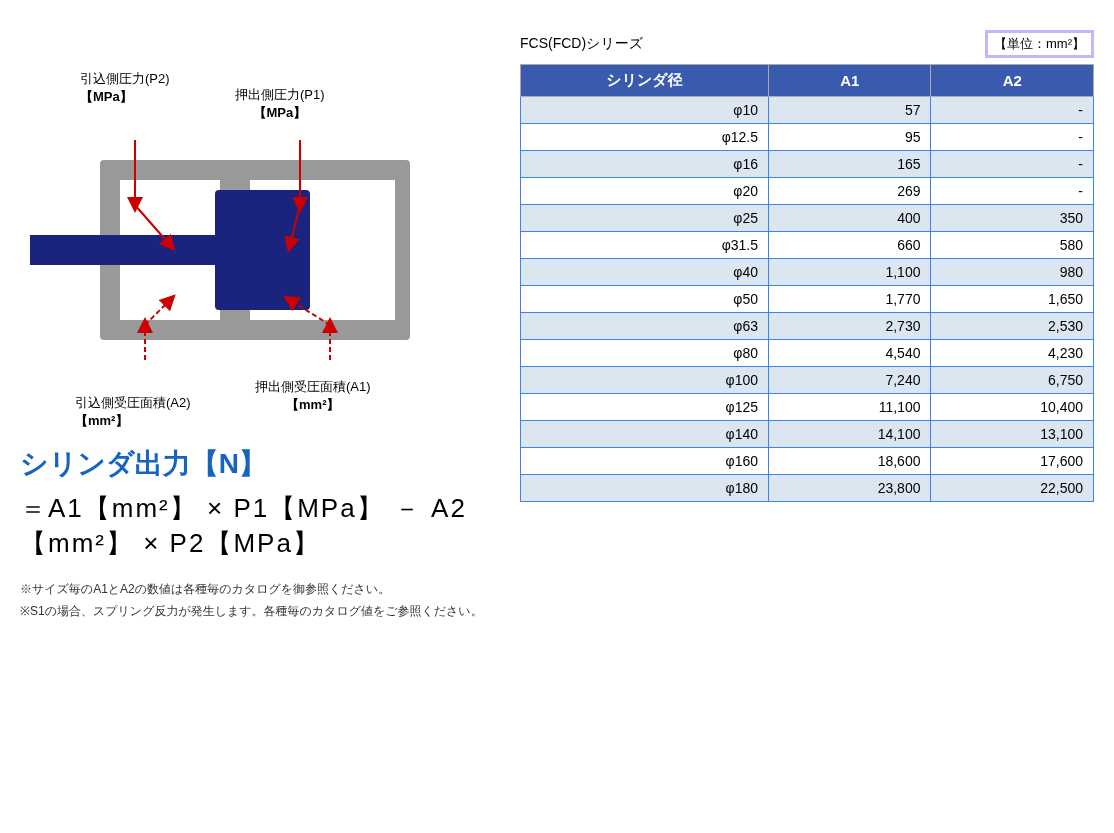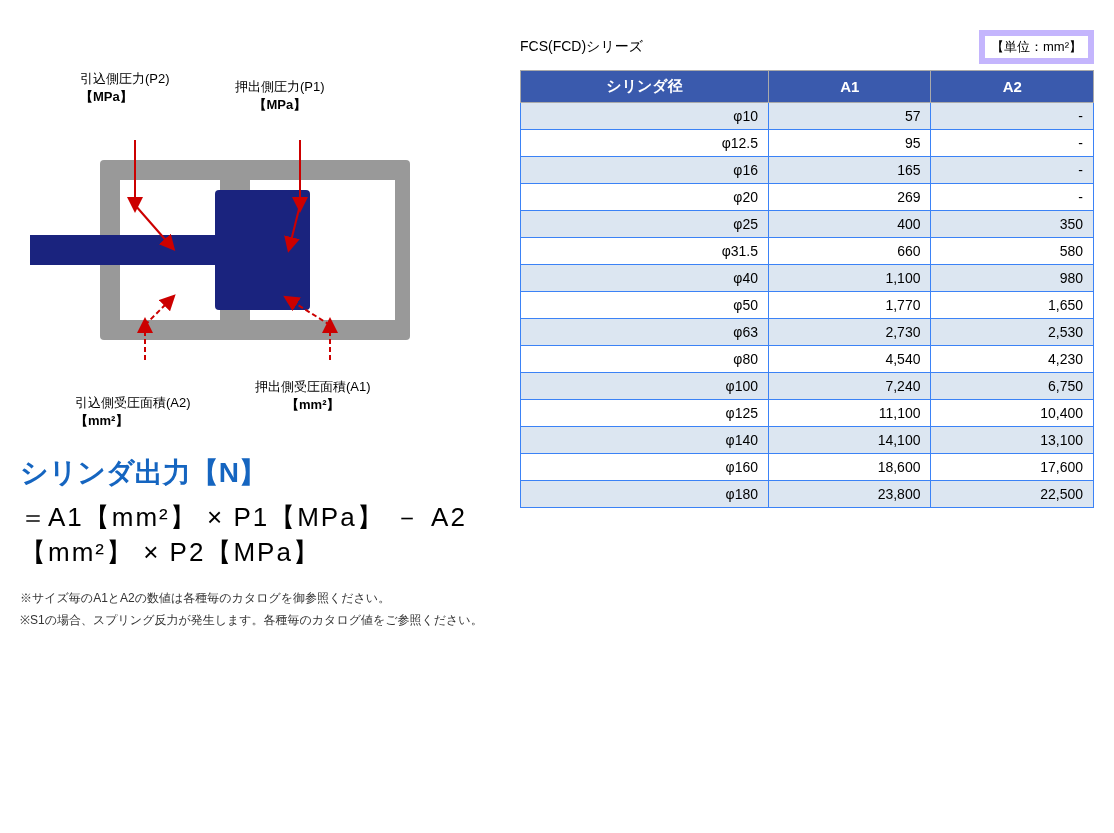--- a/index.html
+++ b/index.html
@@ -40,21 +40,21 @@
     .label-p2 {
       position: absolute;
       top: 0px;
       left: 60px;
       font-size: 13px;
       text-align: left;
       line-height: 1.4;
     }
     .label-p1 {
       position: absolute;
-      top: 8px;
+      top: 16px;
       left: 215px;
       font-size: 13px;
       text-align: center;
       line-height: 1.4;
     }
 
     
     .cylinder-svg {
       position: absolute;
       top: 70px;
@@ -73,21 +73,21 @@
       position: absolute;
       bottom: 16px;
       left: 235px;
       font-size: 13px;
       text-align: center;
       line-height: 1.4;
     }
 
     
     .formula-section {
-      margin-top: 24px;
+      margin-top: 15px;
     }
 
     .cylinder-output-title {
       font-size: 28px;
       color: #1565c0;
       font-weight: bold;
       margin-bottom: 8px;
     }
 
     .formula-line {
@@ -119,21 +119,21 @@
     }
 
     .series-label {
       font-size: 14px;
       color: #000;
     }
 
     .unit-label {
       font-size: 13px;
       color: #000;
-      border: 6px solid #c4b5fd;
+      border: 3px solid #c4b5fd;
       padding: 2px 6px;
     }
 
     .data-table {
       border-collapse: collapse;
       width: 100%;
       padding-left: 41px;
     }
 
     .data-table th {

